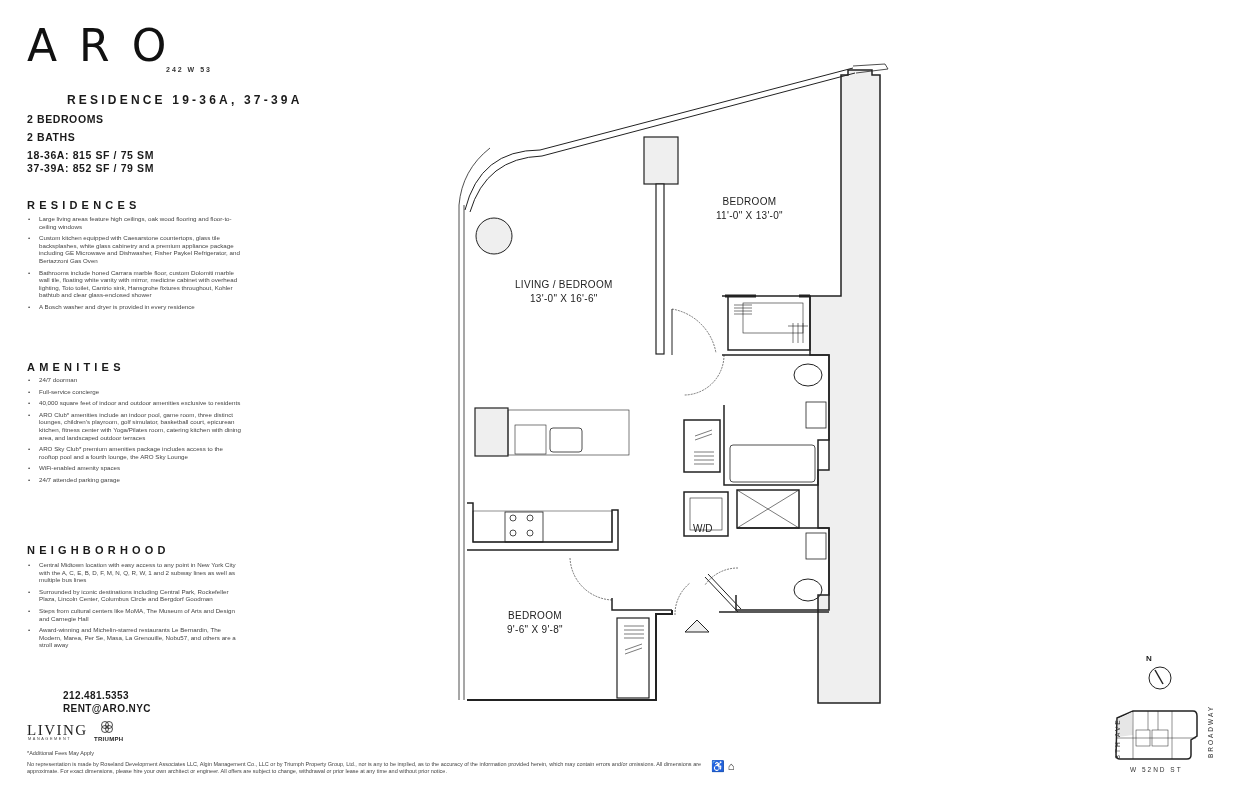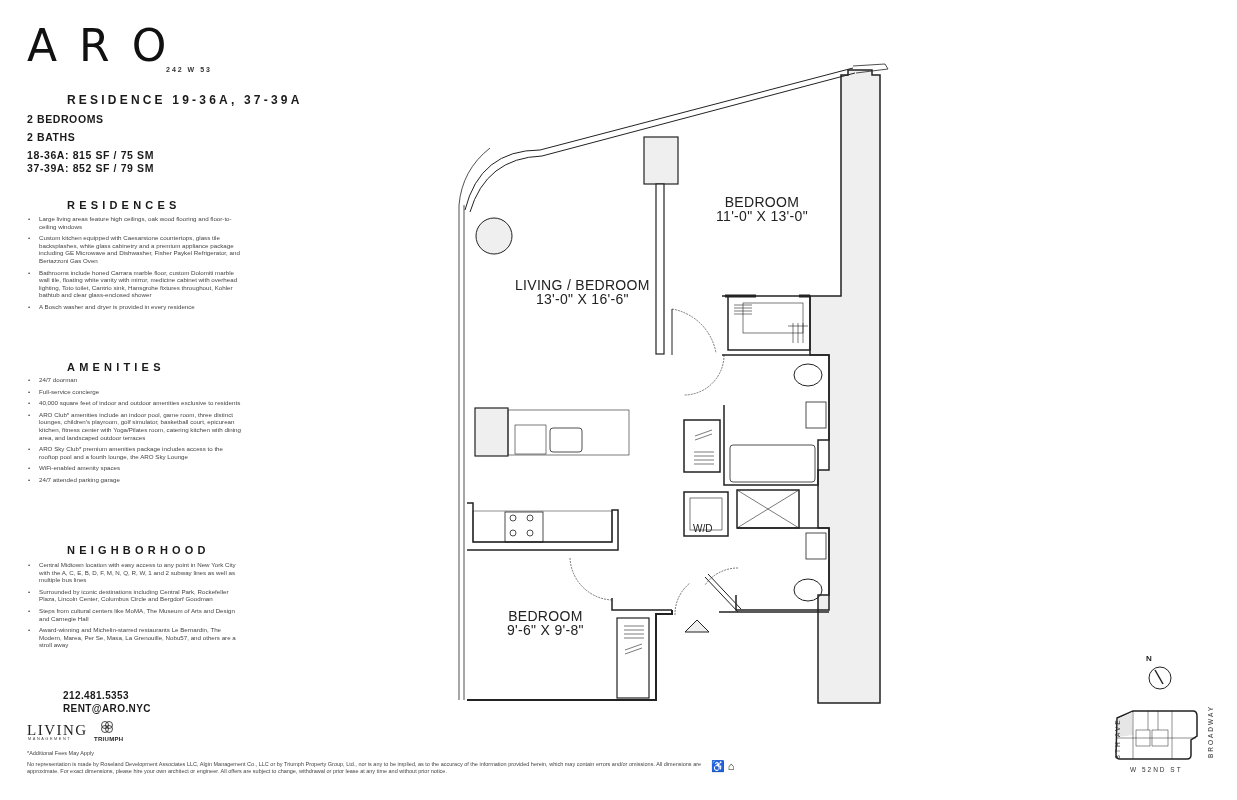--- a/index.html
+++ b/index.html
@@ -1,34 +1,34 @@
 <!DOCTYPE html>
 <html><head>
 <meta charset="utf-8">
 <style>
   html, body { margin:0; padding:0; background:#ffffff; }
   body { width:1237px; height:800px; position:relative; overflow:hidden; font-family:"Liberation Sans", sans-serif; color:#1a1a1a; }
   .logo { position:absolute; left:27px; top:24px; font-family:"DejaVu Sans", sans-serif; font-weight:400; font-size:44px; letter-spacing:22px; line-height:44px; color:#111; }
   .addr { position:absolute; left:166px; top:66px; font-size:7px; letter-spacing:2px; font-weight:bold; color:#333; }
   .res-title { position:absolute; left:27px; top:93px; font-size:12px; font-weight:bold; letter-spacing:3.2px; white-space:nowrap;margin-left:40px; }
   .spec { position:absolute; left:27px; font-size:10.5px; font-weight:bold; letter-spacing:0.6px; white-space:nowrap; }
-  .sec-h { position:absolute; left:27px; font-size:11px; font-weight:bold; letter-spacing:4.2px;margin-left:40px; }
+  .sec-h { position:absolute; left:27px; font-size:11px; font-weight:bold; letter-spacing:4.2px; }
   .bullets { position:absolute; left:27px; width:215px; margin:0; padding:0; list-style:none; }
   .bullets li { position:relative; padding-left:12px; font-size:6.2px; line-height:7.6px; color:#444; margin-bottom:4px; }
   .bullets li::before { content:"•"; position:absolute; left:1px; top:0; color:#444; }
   .contact { position:absolute; left:27px; font-size:10px; font-weight:bold; letter-spacing:0.4px;margin-left:36px; }
   .algin { position:absolute; left:27px; top:722px; font-family:"Liberation Serif", serif; font-size:15px; letter-spacing:1.5px; color:#222; }
   .algin-sub { position:absolute; left:28px; top:737px; font-size:3.8px; letter-spacing:1.6px; color:#444; }
   .triumph { position:absolute; left:94px; top:736px; font-size:6px; font-weight:bold; letter-spacing:0.3px; }
   .triumph-mark { position:absolute; left:100px; top:720px; }
   .fees { position:absolute; left:27px; top:750px; font-size:5.5px; color:#444; }
   .disclaimer { position:absolute; left:27px; top:761px; width:690px; font-size:5.5px; line-height:7px; color:#444; }
   .access-icons { position:absolute; left:711px; top:760px; font-size:11px; font-weight:bold; }
   .plan { position:absolute; left:0; top:0; }
-  .room-label { position:absolute; font-size:14px; color:#222; text-align:center; white-space:nowrap; line-height:14px; letter-spacing:0.3px; }
+  .room-label { position:absolute; font-size:10px; color:#222; text-align:center; white-space:nowrap; line-height:14px; letter-spacing:0.3px; }
   .wd-label { position:absolute; font-size:10px; color:#222;margin-top:16px; }
   .compass-n { position:absolute; left:1146px; top:654px; font-size:8px; font-weight:bold; }
   .street { position:absolute; font-size:6.5px; letter-spacing:2px; color:#333; white-space:nowrap; }
 </style>
 </head>
 <body>
 
 <div class="logo">ARO</div>
 <div class="addr">242 W 53</div>
 

